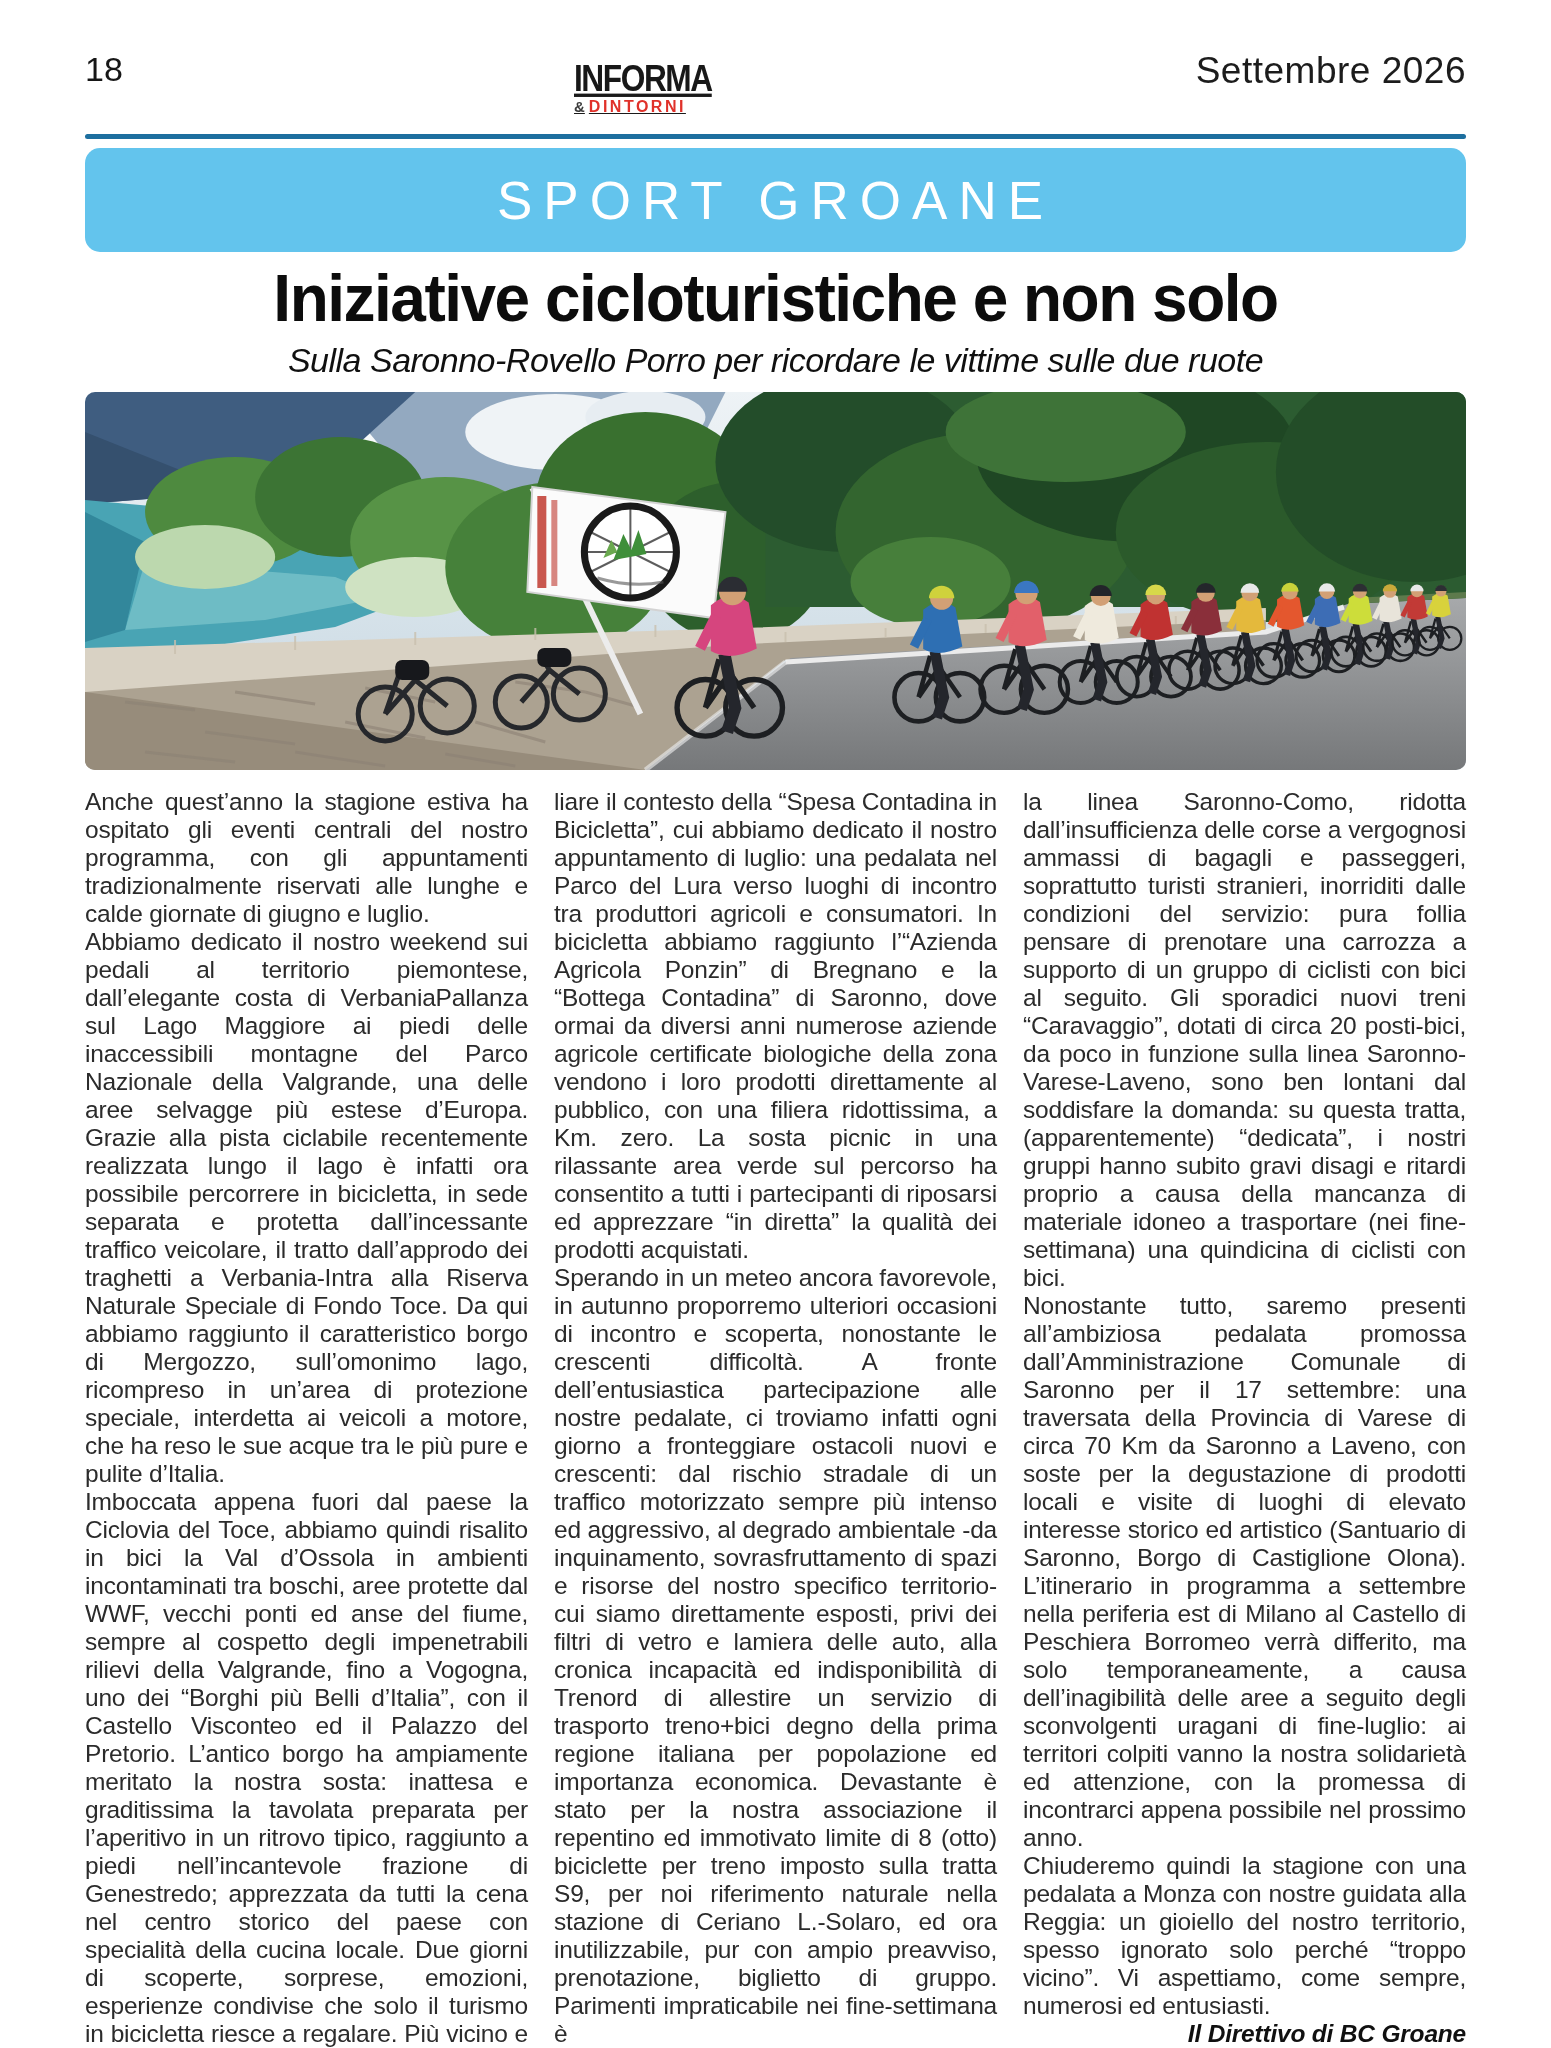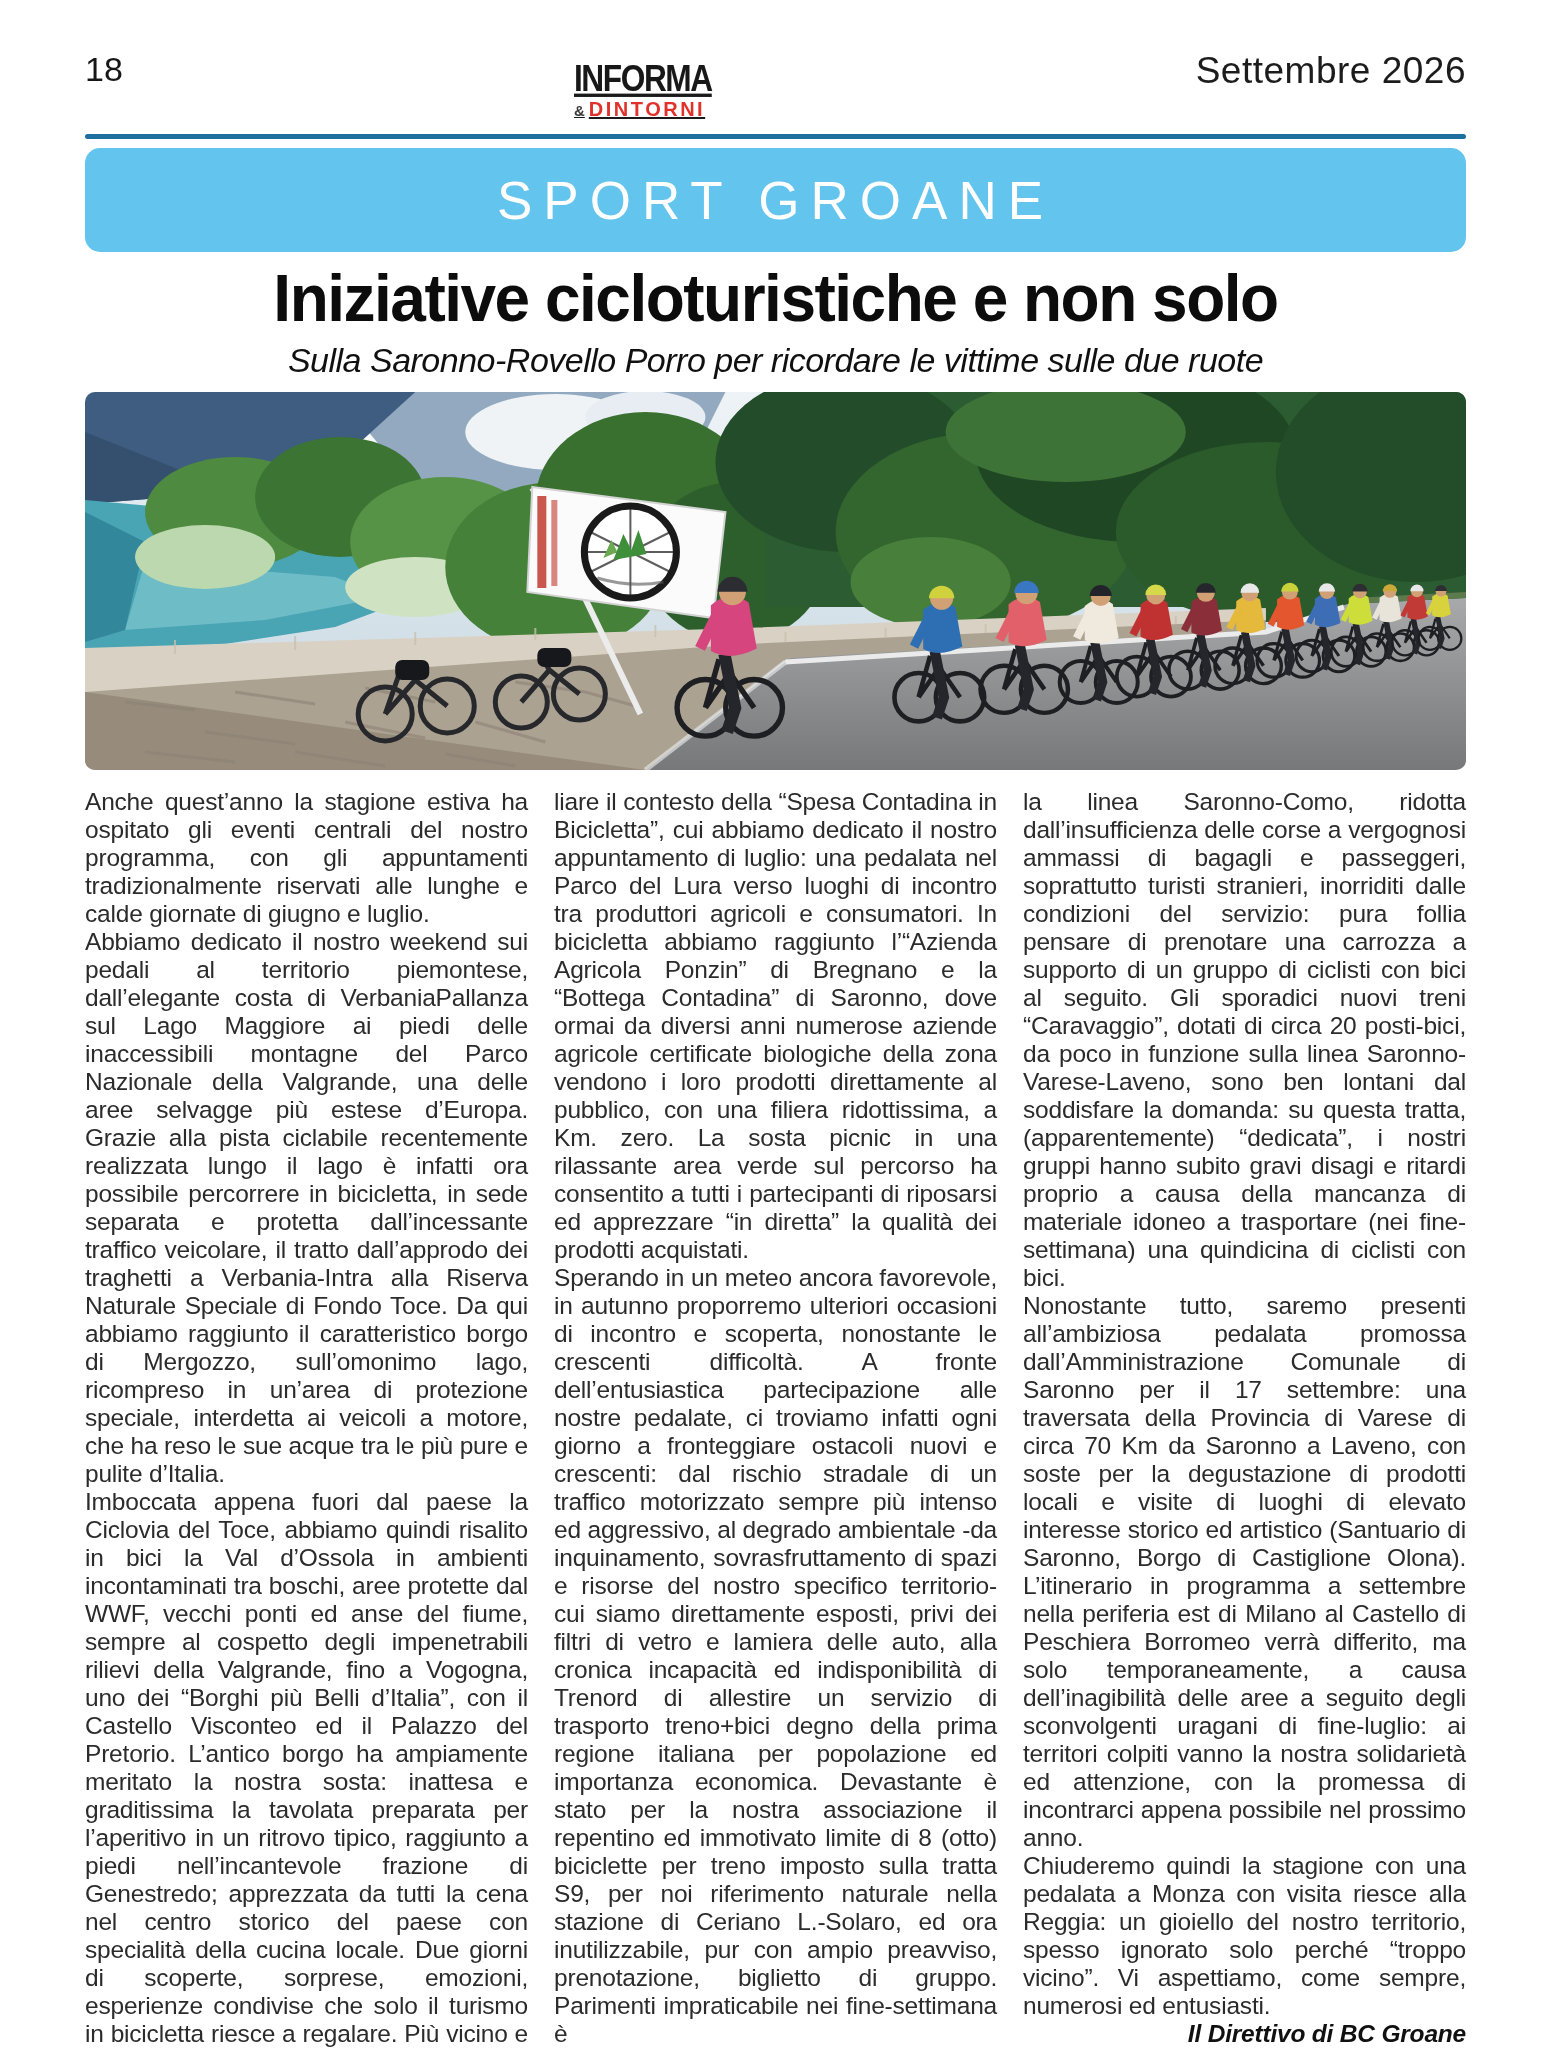--- a/index.html
+++ b/index.html
@@ -12,21 +12,21 @@
   .header{display:flex;align-items:flex-start;justify-content:space-between;height:68px;}
   .page-num{font-size:34px;font-weight:500;color:#161616;line-height:1;padding-bottom:4px;}
   .masthead{display:flex;align-items:flex-start;line-height:1;transform:translateX(-20px);}
   .mast-word{font-size:60px;font-weight:900;letter-spacing:-3px;line-height:.95;}
   .mast-red{color:#e0312a;}
   .mast-black{color:#141414;}
   .mast-side{display:flex;flex-direction:column;margin-left:13px;padding-top:8px;text-decoration:underline;}
   .mast-informa{font-size:33px;font-weight:700;letter-spacing:-1.5px;color:#181818;transform:scale(.96,1.12);transform-origin:left top;}
   .mast-bottom{display:flex;align-items:baseline;margin-top:6px;}
   .mast-amp{font-size:15px;font-weight:700;color:#3c3c3c;margin-right:4px;}
-  .mast-dintorni{font-size:20px;font-weight:800;letter-spacing:2.5px;color:#e0312a;}
+  .mast-dintorni{font-size:16px;font-weight:800;letter-spacing:2.5px;color:#e0312a;}
   .header-date{font-size:37px;font-weight:300;color:#1c1c1c;line-height:1;padding-bottom:4px;letter-spacing:.5px;}
   
   .rule{height:5px;background:#1d6f9f;border-radius:3px;margin-top:14px;}
   .banner{margin-top:9px;height:104px;background:#63c4ed;border-radius:15px;
     display:flex;align-items:center;justify-content:center;}
   .banner-text{color:#ffffff;font-size:53px;font-weight:300;letter-spacing:11px;}
   
   .headline{margin:12px 0 0;text-align:center;font-size:64px;line-height:68px;font-weight:800;
     letter-spacing:-1.5px;color:#0c0c0c;transform:scaleY(1.04);}
   .subtitle{margin:8px 0 0;text-align:center;font-size:34px;line-height:40px;font-weight:400;
@@ -183,18 +183,18 @@
       <p>Abbiamo dedicato il nostro weekend sui pedali al territorio piemontese, dall’elegante costa di VerbaniaPallanza sul Lago Maggiore ai piedi delle inaccessibili montagne del Parco Nazionale della Valgrande, una delle aree selvagge più estese d’Europa. Grazie alla pista ciclabile recentemente realizzata lungo il lago è infatti ora possibile percorrere in bicicletta, in sede separata e protetta dall’incessante traffico veicolare, il tratto dall’approdo dei traghetti a Verbania-Intra alla Riserva Naturale Speciale di Fondo Toce. Da qui abbiamo raggiunto il caratteristico borgo di Mergozzo, sull’omonimo lago, ricompreso in un’area di protezione speciale, interdetta ai veicoli a motore, che ha reso le sue acque tra le più pure e pulite d’Italia.</p>
       <p>Imboccata appena fuori dal paese la Ciclovia del Toce, abbiamo quindi risalito in bici la Val d’Ossola in ambienti incontaminati tra boschi, aree protette dal WWF, vecchi ponti ed anse del fiume, sempre al cospetto degli impenetrabili rilievi della Valgrande, fino a Vogogna, uno dei “Borghi più Belli d’Italia”, con il Castello Visconteo ed il Palazzo del Pretorio. L’antico borgo ha ampiamente meritato la nostra sosta: inattesa e graditissima la tavolata preparata per l’aperitivo in un ritrovo tipico, raggiunto a piedi nell’incantevole frazione di Genestredo; apprezzata da tutti la cena nel centro storico del paese con specialità della cucina locale. Due giorni di scoperte, sorprese, emozioni, esperienze condivise che solo il turismo in bicicletta riesce a regalare. Più vicino e fami-</p>
     </div>
     <div class="col">
       <p>liare il contesto della “Spesa Contadina in Bicicletta”, cui abbiamo dedicato il nostro appuntamento di luglio: una pedalata nel Parco del Lura verso luoghi di incontro tra produttori agricoli e consumatori. In bicicletta abbiamo raggiunto l’“Azienda Agricola Ponzin” di Bregnano e la “Bottega Contadina” di Saronno, dove ormai da diversi anni numerose aziende agricole certificate biologiche della zona vendono i loro prodotti direttamente al pubblico, con una filiera ridottissima, a Km. zero. La sosta picnic in una rilassante area verde sul percorso ha consentito a tutti i partecipanti di riposarsi ed apprezzare “in diretta” la qualità dei prodotti acquistati.</p>
       <p>Sperando in un meteo ancora favorevole, in autunno proporremo ulteriori occasioni di incontro e scoperta, nonostante le crescenti difficoltà. A fronte dell’entusiastica partecipazione alle nostre pedalate, ci troviamo infatti ogni giorno a fronteggiare ostacoli nuovi e crescenti: dal rischio stradale di un traffico motorizzato sempre più intenso ed aggressivo, al degrado ambientale -da inquinamento, sovrasfruttamento di spazi e risorse del nostro specifico territorio- cui siamo direttamente esposti, privi dei filtri di vetro e lamiera delle auto, alla cronica incapacità ed indisponibilità di Trenord di allestire un servizio di trasporto treno+bici degno della prima regione italiana per popolazione ed importanza economica. Devastante è stato per la nostra associazione il repentino ed immotivato limite di 8 (otto) biciclette per treno imposto sulla tratta S9, per noi riferimento naturale nella stazione di Ceriano L.-Solaro, ed ora inutilizzabile, pur con ampio preavviso, prenotazione, biglietto di gruppo. Parimenti impraticabile nei fine-settimana è</p>
     </div>
     <div class="col">
       <p>la linea Saronno-Como, ridotta dall’insufficienza delle corse a vergognosi ammassi di bagagli e passeggeri, soprattutto turisti stranieri, inorriditi dalle condizioni del servizio: pura follia pensare di prenotare una carrozza a supporto di un gruppo di ciclisti con bici al seguito. Gli sporadici nuovi treni “Caravaggio”, dotati di circa 20 posti-bici, da poco in funzione sulla linea Saronno-Varese-Laveno, sono ben lontani dal soddisfare la domanda: su questa tratta, (apparentemente) “dedicata”, i nostri gruppi hanno subito gravi disagi e ritardi proprio a causa della mancanza di materiale idoneo a trasportare (nei fine-settimana) una quindicina di ciclisti con bici.</p>
       <p>Nonostante tutto, saremo presenti all’ambiziosa pedalata promossa dall’Amministrazione Comunale di Saronno per il 17 settembre: una traversata della Provincia di Varese di circa 70 Km da Saronno a Laveno, con soste per la degustazione di prodotti locali e visite di luoghi di elevato interesse storico ed artistico (Santuario di Saronno, Borgo di Castiglione Olona). L’itinerario in programma a settembre nella periferia est di Milano al Castello di Peschiera Borromeo verrà differito, ma solo temporaneamente, a causa dell’inagibilità delle aree a seguito degli sconvolgenti uragani di fine-luglio: ai territori colpiti vanno la nostra solidarietà ed attenzione, con la promessa di incontrarci appena possibile nel prossimo anno.</p>
-      <p>Chiuderemo quindi la stagione con una pedalata a Monza con visita riesce alla Reggia: un gioiello del nostro territorio, spesso ignorato solo perché “troppo vicino”. Vi aspettiamo, come sempre, numerosi ed entusiasti.</p>
+      <p>Chiuderemo quindi la stagione con una pedalata a Monza con nostre guidata alla Reggia: un gioiello del nostro territorio, spesso ignorato solo perché “troppo vicino”. Vi aspettiamo, come sempre, numerosi ed entusiasti.</p>
       <div class="signature">Il Direttivo di BC Groane</div>
     </div>
   </div>
 
 </div>
 
 </body></html>

